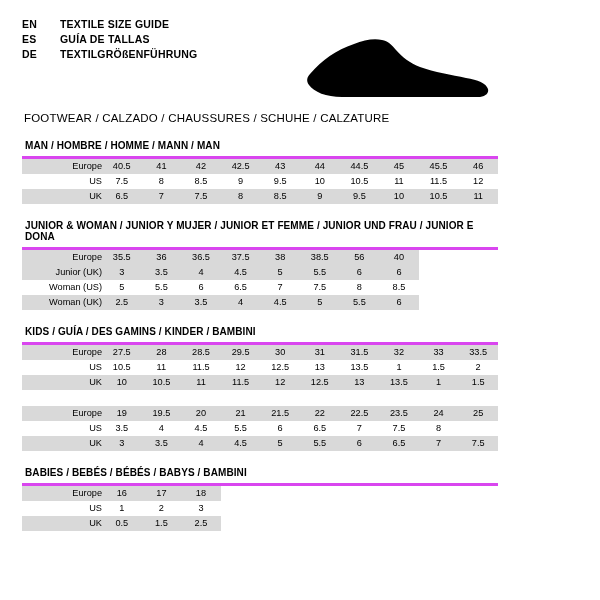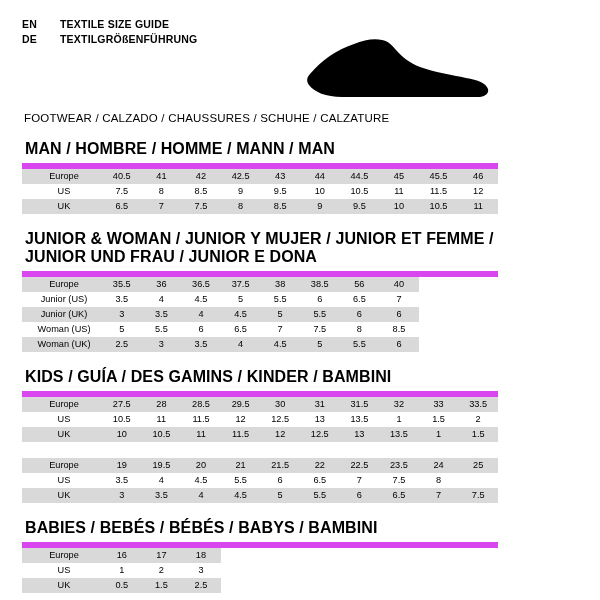--- a/index.html
+++ b/index.html
@@ -56,41 +56,41 @@
     letter-spacing: 0.2px;
     margin-top: 2px;
     padding-left: 2px;
   }
 
   
   .group {
     margin-top: 16px;
   }
   .group-title {
-    font-size: 16px;
+    font-size: 10px;
     font-weight: bold;
     letter-spacing: 0.1px;
     padding: 0 0 5px 3px;
-    border-bottom: 6px solid #d946ef;
+    border-bottom: 3px solid #d946ef;
   }
   table.sizes {
     border-collapse: collapse;
     width: 100%;
     font-size: 9.2px;
     table-layout: fixed;
   }
   table.sizes td {
     height: 15px;
     line-height: 15px;
     padding: 0;
     text-align: center;
     white-space: nowrap;
   }
   table.sizes td.rowlabel {
-    text-align: center;
+    text-align: right;
     padding-left: 4px;
     width: 76px;
   }
   tr.shade td {
     background: #d9d9d9;
   }
   tr.plain td {
     background: #ffffff;
   }
 
@@ -101,20 +101,24 @@
 <body>
 
 <div class="page">
 
   <div class="header">
     <table class="lang-table">
       <tbody id="lang-rows">
           <tr>
             <td class="lang-code">EN</td>
             <td>TEXTILE SIZE GUIDE</td>
+          </tr>
+          <tr>
+            <td class="lang-code">ES</td>
+            <td>GUÍA DE TALLAS</td>
           </tr>
           <tr>
             <td class="lang-code">DE</td>
             <td>TEXTILGRÖßENFÜHRUNG</td>
           </tr>
         </tbody>
     </table>
 
     <div class="shoe-wrap">
       <svg viewBox="0 0 190 78" width="190" height="78" aria-hidden="true">
@@ -182,33 +186,20 @@
             <tr class="shade">
               <td class="rowlabel">Europe</td>
               <td>35.5</td>
               <td>36</td>
               <td>36.5</td>
               <td>37.5</td>
               <td>38</td>
               <td>38.5</td>
               <td>56</td>
               <td>40</td>
-              <td class="filler"></td>
-              <td class="filler"></td>
-            </tr>
-            <tr class="plain">
-              <td class="rowlabel">Junior (US)</td>
-              <td>3.5</td>
-              <td>4</td>
-              <td>4.5</td>
-              <td>5</td>
-              <td>5.5</td>
-              <td>6</td>
-              <td>6.5</td>
-              <td>7</td>
               <td class="filler"></td>
               <td class="filler"></td>
             </tr>
             <tr class="shade">
               <td class="rowlabel">Junior (UK)</td>
               <td>3</td>
               <td>3.5</td>
               <td>4</td>
               <td>4.5</td>
               <td>5</td>

